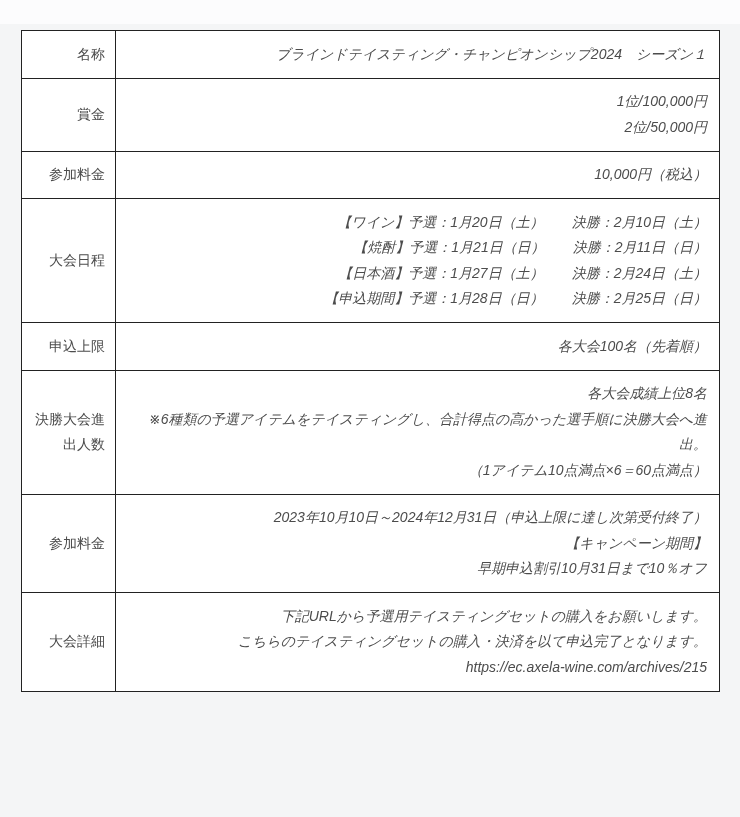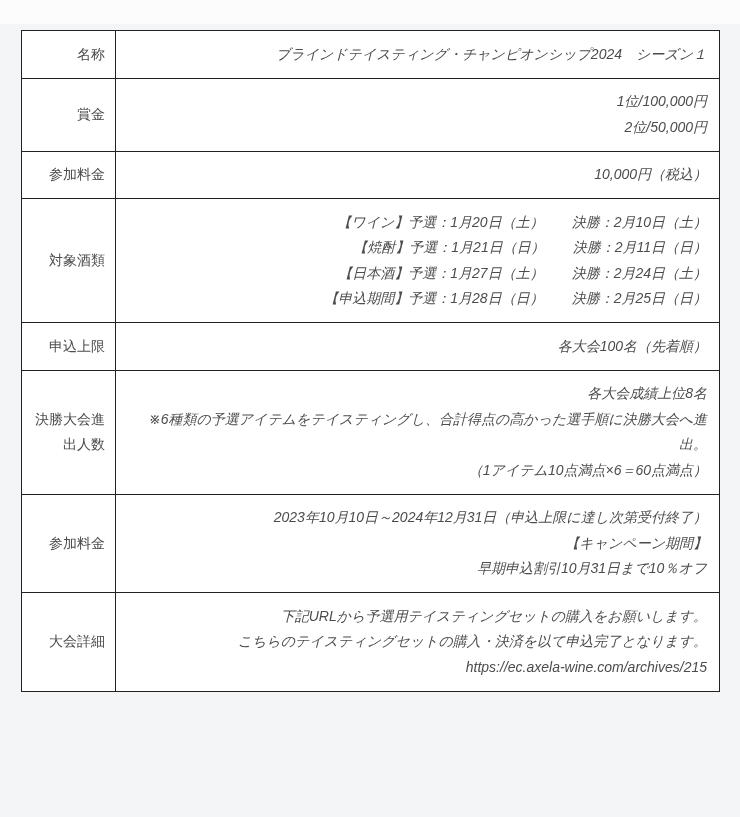--- a/index.html
+++ b/index.html
@@ -78,21 +78,21 @@
 
   <tr>
     <th class="label-cell">参加料金</th>
     <td class="value-cell">
           <div class="value-line">10,000円（税込）</div>
         </td>
   </tr>
 
 
   <tr>
-    <th class="label-cell">対象酒類</th>
+    <th class="label-cell">大会日程</th>
     <td class="value-cell">
           <div class="value-line">【ワイン】予選：1月20日（土）　　決勝：2月10日（土）</div>
           <div class="value-line">【焼酎】予選：1月21日（日）　　決勝：2月11日（日）</div>
           <div class="value-line">【日本酒】予選：1月27日（土）　　決勝：2月24日（土）</div>
           <div class="value-line">【申込期間】予選：1月28日（日）　　決勝：2月25日（日）</div>
         </td>
   </tr>
 
   <tr>
     <th class="label-cell">申込上限</th>

